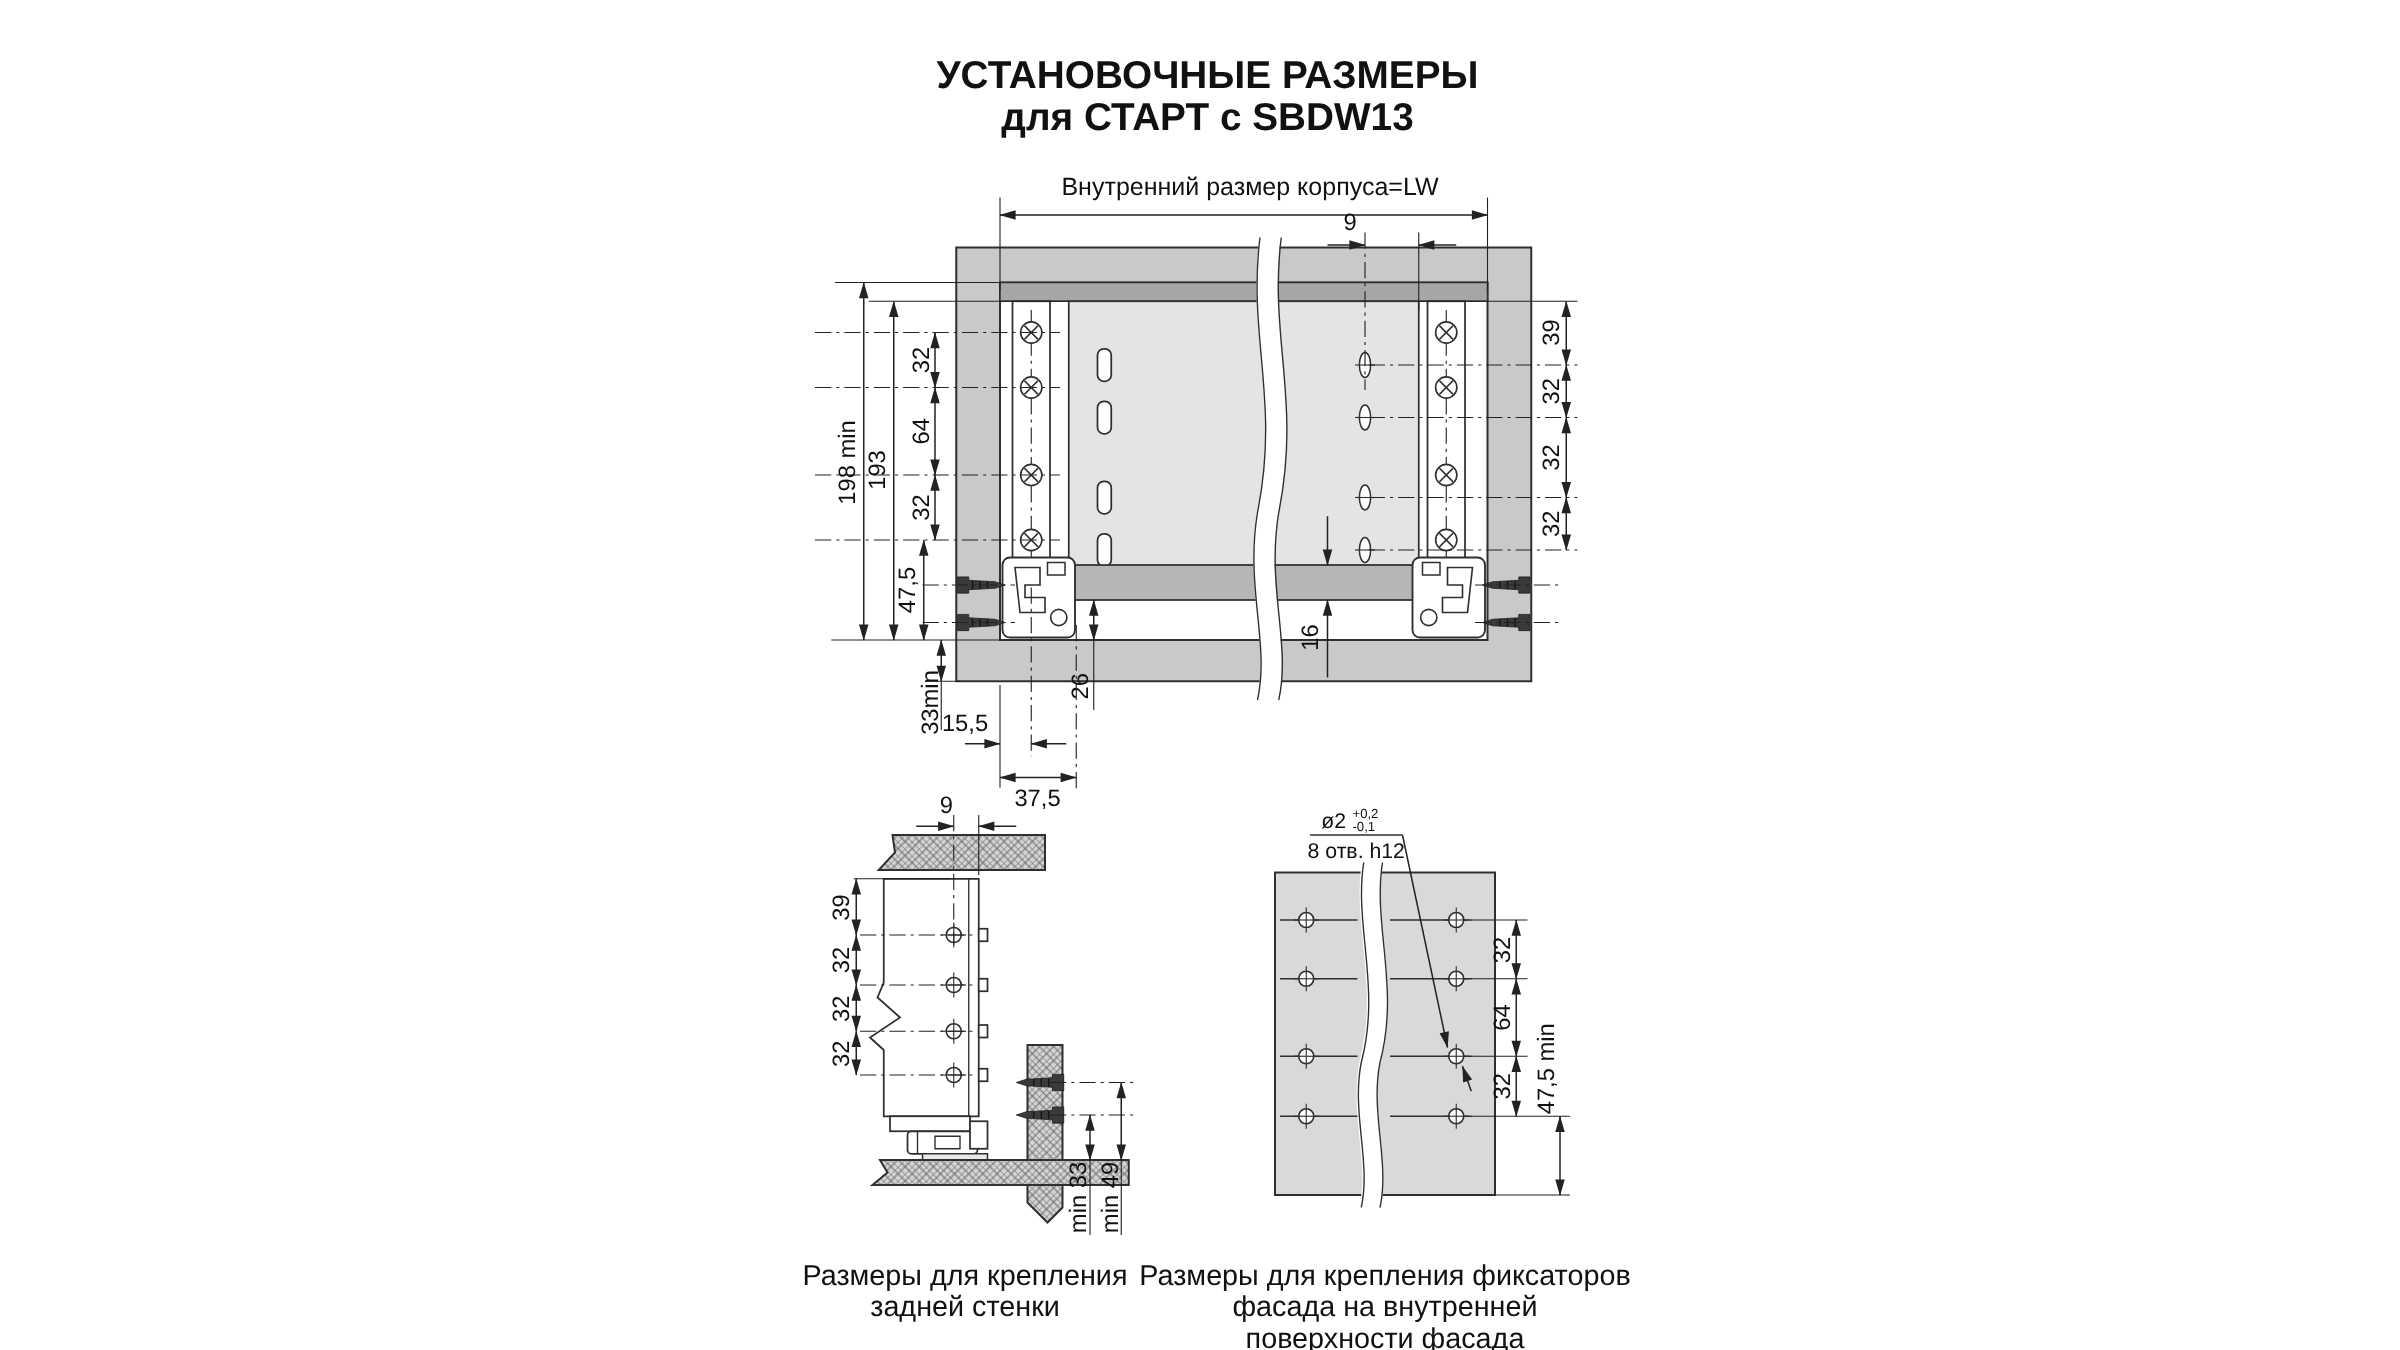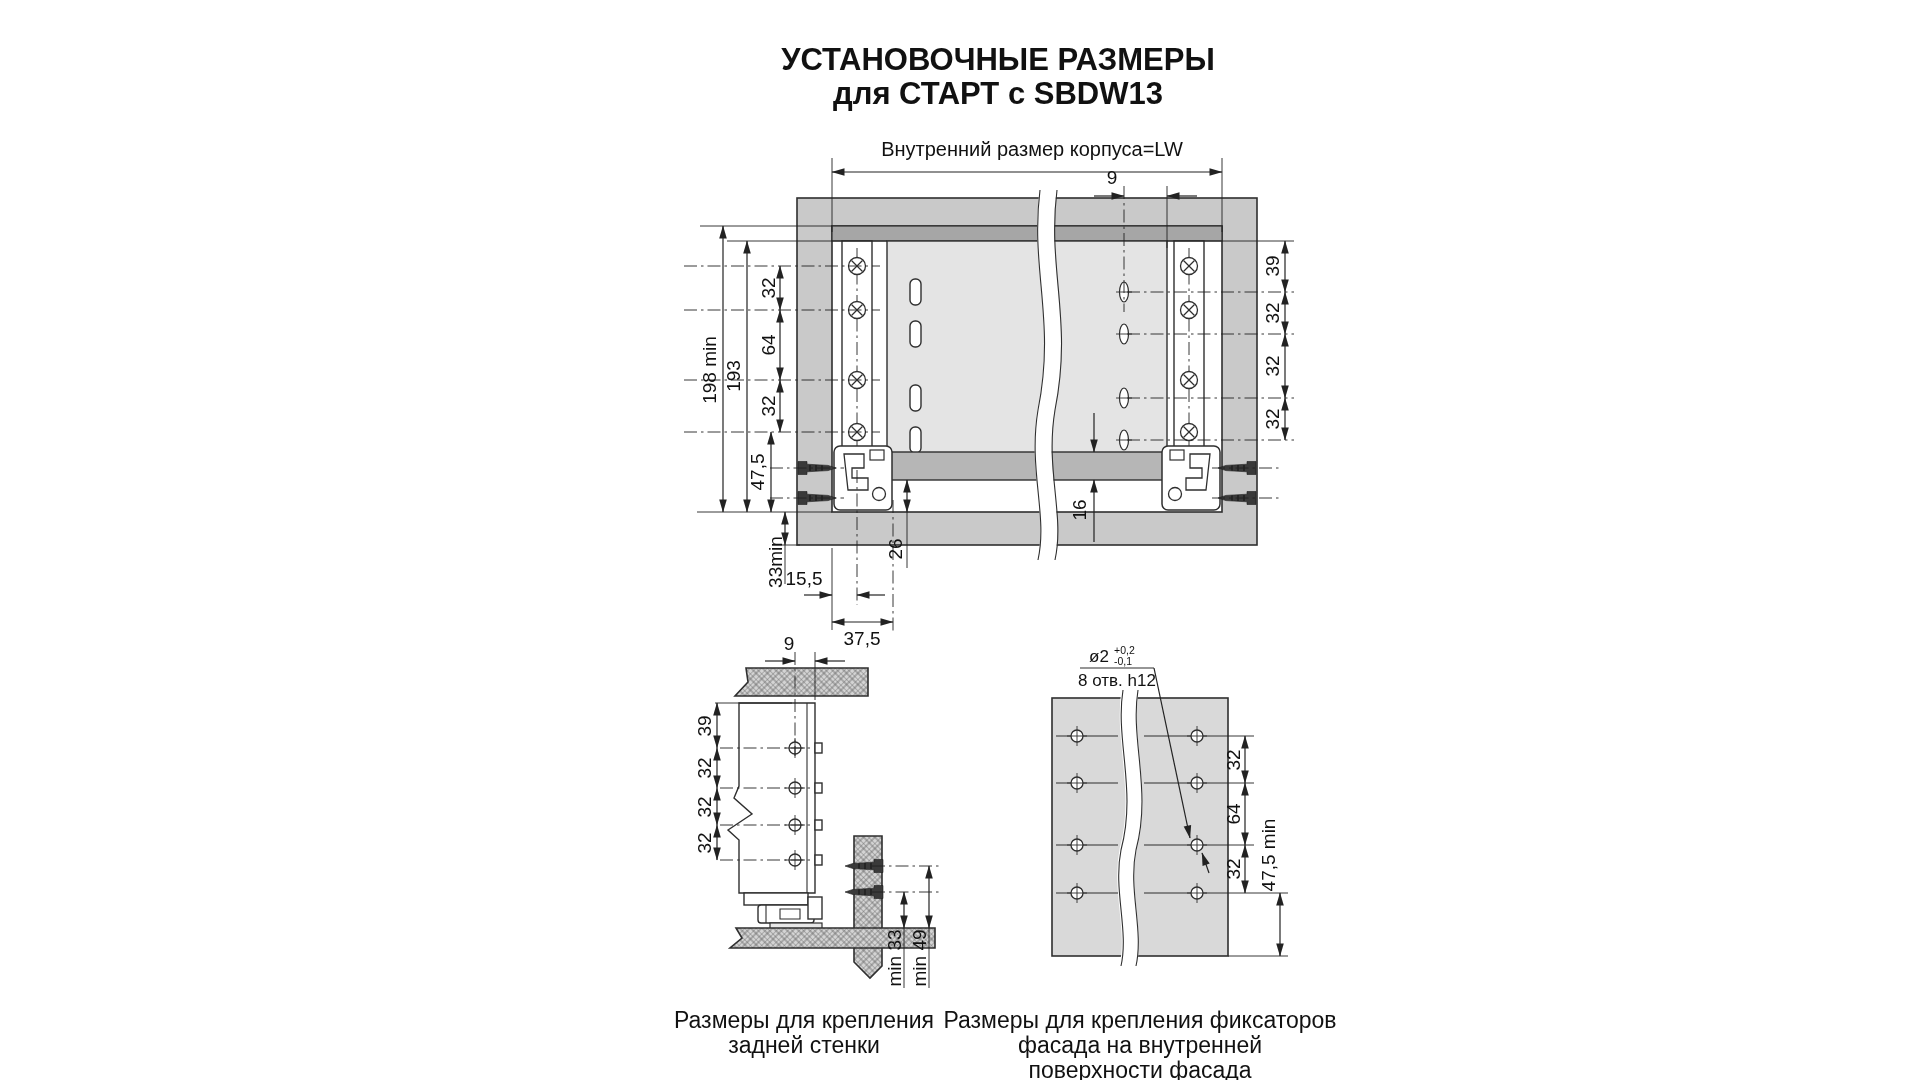--- a/index.html
+++ b/index.html
@@ -1,21 +1,21 @@
 <!DOCTYPE html>
 <html style="--background: #ffffff; --line: #222222; --wall-fill: #c9c9c9; --cavity-fill: #ffffff; --profile-fill: #a6a6a6; --back-panel-fill: #e4e4e4; --drawer-bottom-fill: #b6b6b6; --facade-fill: #d9d9d9; --hatch-base: #d4d4d4; --hatch-line: #666666;"><head>
 <meta charset="utf-8">
 <style>
   :root{
     --background:#fff; --line:#222; --wall-fill:#c9c9c9; --cavity-fill:#fff;
     --profile-fill:#a6a6a6; --back-panel-fill:#e4e4e4; --drawer-bottom-fill:#b6b6b6;
     --facade-fill:#d9d9d9; --hatch-base:#d4d4d4; --hatch-line:#666;
   }
   html,body{margin:0;padding:0;background:var(--background);}
-  .page{width:1596px;height:1080px;position:relative;background:var(--background);overflow:hidden;margin-left:32px;}
+  .page{width:1596px;height:1080px;position:relative;background:var(--background);overflow:hidden;}
   svg{position:absolute;left:0;top:0;}
   text{fill:#111;font-family:"Liberation Sans",sans-serif;}
   .t-title{font-size:31px;font-weight:bold;}
   .t-lw{font-size:20px;}
   .t-dim{font-size:19px;}
   .t-cap{font-size:23px;}
   .t-callout{font-size:17px;}
   .t-tol{font-size:10.5px;}
   .mid{text-anchor:middle;}
   .thin{stroke:#2f2f2f;stroke-width:1.1;fill:none;}

